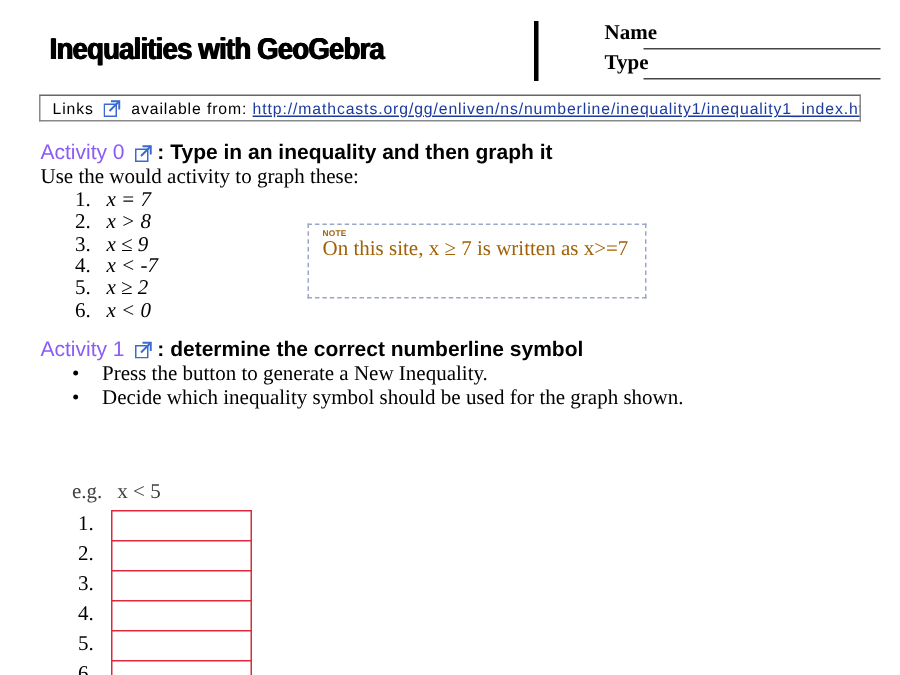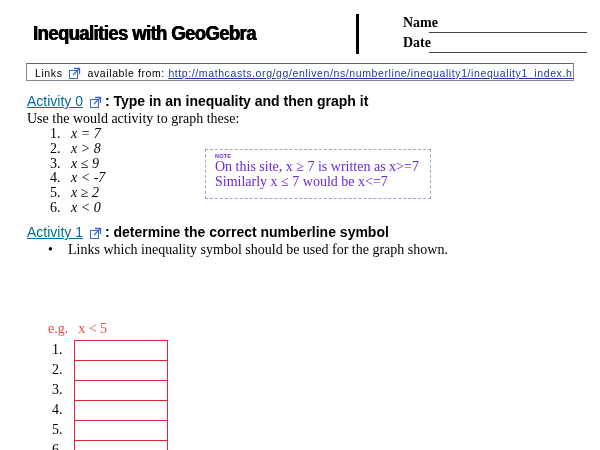--- a/index.html
+++ b/index.html
@@ -6,48 +6,48 @@
   body { width:600px; height:450px; overflow:hidden; position:relative; font-family:"Liberation Serif", serif; color:#000; }
   .title { position:absolute; left:33px; top:22px; font-family:"Liberation Sans", sans-serif; font-weight:900; font-size:20px; letter-spacing:-0.6px; transform:scaleX(0.92); transform-origin:left; text-shadow:0.6px 0 0 #000, -0.3px 0 0 #000; }
   .namebox { position:absolute; left:356px; top:14px; width:220px; height:40px; border-left:3px solid #000; }
   .nb-row { position:absolute; left:8px; font-weight:bold; font-size:14px;margin-left:36px; }
   .nb-line { position:absolute; left:70px; width:158px; border-bottom:1px solid #444; height:0; }
   .links { position:absolute; left:26px; top:63px; width:548px; height:18px; border:1px solid #888; border-top:1px solid #666; font-family:"Liberation Sans", sans-serif; font-size:10.5px; letter-spacing:0.6px; line-height:18px; box-sizing:border-box; padding-left:8px; white-space:nowrap; overflow:hidden; }
   .link { color:#1a3aa0; text-decoration:underline; }
   .ext { display:inline-block; width:12px; height:12px; position:relative; vertical-align:-2px; margin:0 3px; }
   .ext svg { width:12px; height:12px; }
   .h { position:absolute; left:27px; font-family:"Liberation Sans", sans-serif; font-weight:bold; font-size:14px; white-space:nowrap; }
-  .h .act { color:#0369a1; text-decoration:underline; font-weight:normal; }
+  .h .act { color:#8b5cf6; font-weight:normal; }
   .p { position:absolute; font-size:14px; white-space:nowrap; }
   .ol { position:absolute; left:50px; top:127px; font-size:14px; line-height:14.8px; }
   .ol .li { white-space:nowrap; }
   .ol .num { display:inline-block; width:21px; }
   .ol i { font-style:italic; }
-  .note { position:absolute; left:205px; top:149px; width:226px; height:50px; border:1px dashed #9aa8c8; color:#6d28d9; box-sizing:border-box; padding:3px 0 0 9px; }
+  .note { position:absolute; left:205px; top:149px; width:226px; height:50px; border:1px dashed #9aa8c8; color:#a16207; box-sizing:border-box; padding:3px 0 0 9px; }
   .note .lab { font-family:"Liberation Sans", sans-serif; font-size:5.5px; font-weight:bold; letter-spacing:0.2px; }
   .note .t { font-size:14px; line-height:15px; white-space:nowrap; }
   .ul { position:absolute; left:48px; top:242px; font-size:14px; line-height:16.3px; }
   .ul .li { white-space:nowrap; }
   .ul .dot { display:inline-block; width:20px; }
-  .eg { position:absolute; left:48px; top:321px; color:#ef4444; font-size:14px; white-space:nowrap; }
+  .eg { position:absolute; left:48px; top:321px; color:#404040; font-size:14px; white-space:nowrap; }
   .eg .val { margin-left:10px; }
   .ans { position:absolute; left:52px; top:340px; }
   .ans .row { position:relative; height:20px; }
   .ans .n { position:absolute; left:0; top:2px; font-size:14px; }
   .ans .box { position:absolute; left:22px; top:0; width:94px; height:20px; border:1px solid #e0283c; border-bottom:none; box-sizing:border-box; }
 </style>
 </head>
 <body>
 
 <div class="title">Inequalities with GeoGebra</div>
 
 <div class="namebox">
   <div class="nb-row" style="top:1px">Name</div>
   <div class="nb-line" style="top:18px"></div>
-  <div class="nb-row" style="top:21px">Date</div>
+  <div class="nb-row" style="top:21px">Type</div>
   <div class="nb-line" style="top:38px"></div>
 </div>
 
 <div class="links">
   <span>Links</span>
   <span class="ext"><svg viewBox="0 0 12 12">
         <rect x="0.5" y="3.5" width="8" height="8" fill="none" stroke="#3a6ad0" stroke-width="1"></rect>
         <path d="M5 1.5h5.5V7" fill="none" stroke="#3a6ad0" stroke-width="1.3"></path>
         <path d="M10.5 1.5L4 8" stroke="#3a6ad0" stroke-width="1.3"></path>
       </svg></span>
@@ -71,34 +71,34 @@
   <div class="li"><span class="num">2.</span><i>x &gt; 8</i></div>
   <div class="li"><span class="num">3.</span><i>x ≤ 9</i></div>
   <div class="li"><span class="num">4.</span><i>x &lt; -7</i></div>
   <div class="li"><span class="num">5.</span><i>x ≥ 2</i></div>
   <div class="li"><span class="num">6.</span><i>x &lt; 0</i></div>
 </div>
 
 <div class="note">
   <div class="lab">NOTE</div>
   <div class="t">On this site, x ≥ 7 is written as x&gt;=7</div>
-  <div class="t">Similarly x ≤ 7 would be x&lt;=7</div>
 </div>
 
 <div class="h" style="top:224px">
   <span class="act">Activity 1</span>
   <span class="ext"><svg viewBox="0 0 12 12">
         <rect x="0.5" y="3.5" width="8" height="8" fill="none" stroke="#3a6ad0" stroke-width="1"></rect>
         <path d="M5 1.5h5.5V7" fill="none" stroke="#3a6ad0" stroke-width="1.3"></path>
         <path d="M10.5 1.5L4 8" stroke="#3a6ad0" stroke-width="1.3"></path>
       </svg></span><span>: determine the correct numberline symbol</span>
 </div>
 
 <div class="ul">
-  <div class="li"><span class="dot">•</span><span>Links which inequality symbol should be used for the graph shown.</span></div>
+  <div class="li"><span class="dot">•</span><span>Press the button to generate a New Inequality.</span></div>
+  <div class="li"><span class="dot">•</span><span>Decide which inequality symbol should be used for the graph shown.</span></div>
 </div>
 
 <div class="eg">
   <span>e.g.</span><span class="val">x &lt; 5</span>
 </div>
 
 <div class="ans">
   <div class="row">
       <span class="n">1.</span>
       <div class="box"></div>

